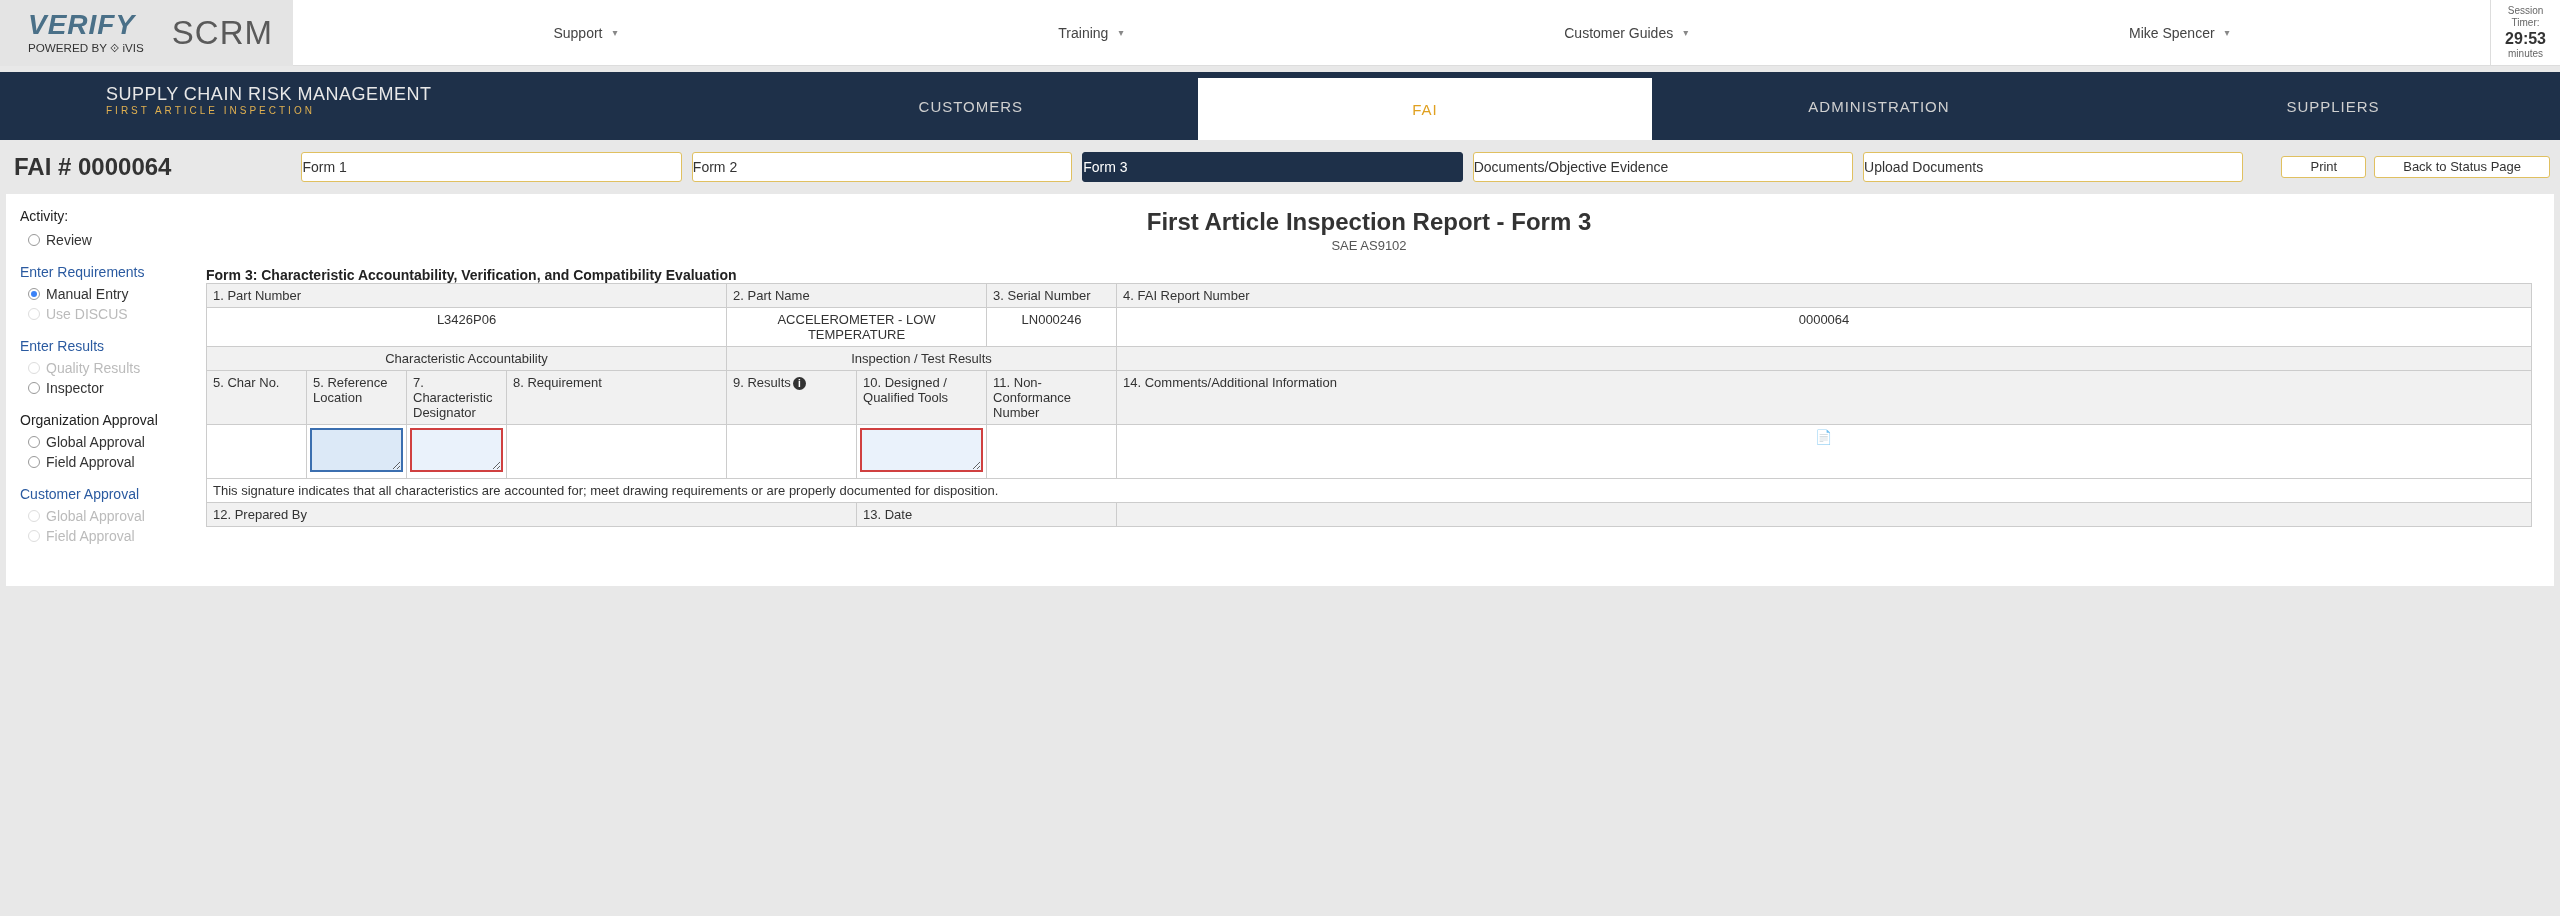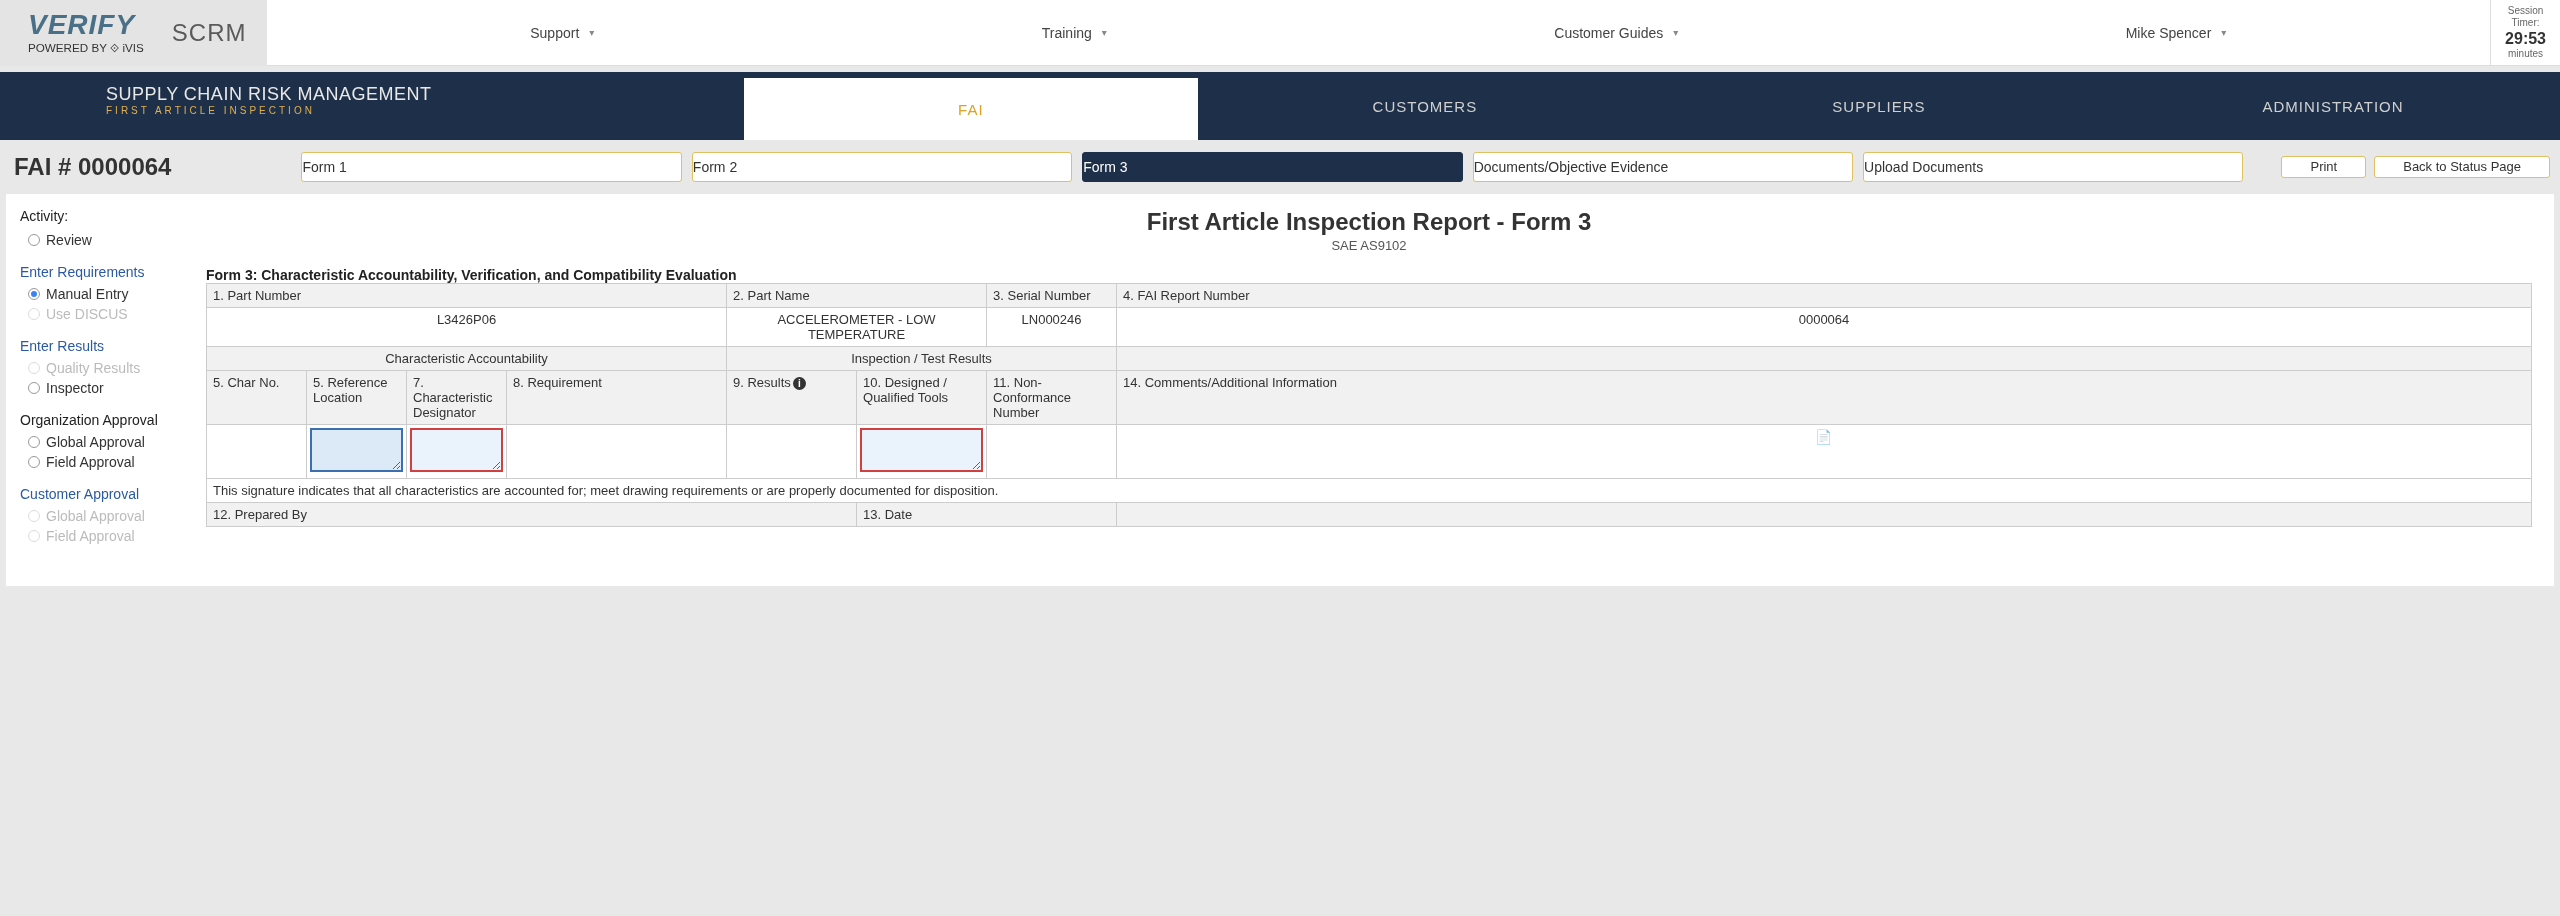--- a/index.html
+++ b/index.html
@@ -2,21 +2,21 @@
 <html><head>
 <meta charset="utf-8">
 <style>
   * { box-sizing: border-box; margin: 0; padding: 0; }
   body { font-family: -apple-system, "Segoe UI", Helvetica, Arial, sans-serif; background: #e8e8e8; color: #333; font-size: 14px; }
   
   
   .topbar { display: flex; align-items: center; background: #fff; height: 66px; border-bottom: 1px solid #ddd; }
   .logo-wrap { display: flex; align-items: center; background: #e4e4e4; height: 66px; padding: 0 20px 0 28px; gap: 28px; }
   .logo-verify { color: #4a7088; font-size: 28px; font-weight: 800; font-style: italic; letter-spacing: 1px; line-height: 1; }
-  .logo-scrm { color: #5a5a5a; font-size: 24px; font-weight: 400; letter-spacing: 1px; }
+  .logo-scrm { color: #5a5a5a; font-size: 33px; font-weight: 400; letter-spacing: 1px; }
   .topnav { flex: 1; display: flex; justify-content: space-around; align-items: center; padding: 0 40px; }
   .topnav-item { color: #444; font-size: 14px; cursor: pointer; display: flex; align-items: center; gap: 10px; }
   .chev { font-size: 10px; color: #888; }
   .session { text-align: center; font-size: 10px; color: #666; padding: 4px 14px; line-height: 1.2; border-left: 1px solid #ddd; height: 100%; display:flex; flex-direction:column; justify-content:center;}
   .session .time { font-size: 16px; font-weight: 600; color: #333; }
   
   
   .mainnav { background: #1e3049; color: #fff; display: flex; align-items: stretch; height: 68px; margin-top: 6px; }
   .mainnav-title { padding: 12px 40px 0 106px; }
   .mainnav-title .t1 { font-size: 18px; font-weight: 400; letter-spacing: 0.5px; color: #e8e8e8; }
@@ -106,24 +106,24 @@
     <div>minutes</div>
   </div>
 </div>
 
 <div class="mainnav">
   <div class="mainnav-title">
     <div class="t1">SUPPLY CHAIN RISK MANAGEMENT</div>
     <div class="t2">FIRST ARTICLE INSPECTION</div>
   </div>
   <div class="mainnav-spacer"></div>
+  <div class="mainnav-tab">CUSTOMERS</div>
   <div class="mainnav-tab active">FAI</div>
-  <div class="mainnav-tab">CUSTOMERS</div>
+  <div class="mainnav-tab">ADMINISTRATION</div>
   <div class="mainnav-tab">SUPPLIERS</div>
-  <div class="mainnav-tab">ADMINISTRATION</div>
 </div>
 
 <div class="toolbar">
   <div class="fai-num">FAI # 0000064</div>
   <div class="toolbar-btn">Form 1</div>
   <div class="toolbar-btn">Form 2</div>
   <div class="toolbar-btn active">Form 3</div>
   <div class="toolbar-btn">Documents/Objective Evidence</div>
   <div class="toolbar-btn">Upload Documents</div>
   <div class="toolbar-gap"></div>

